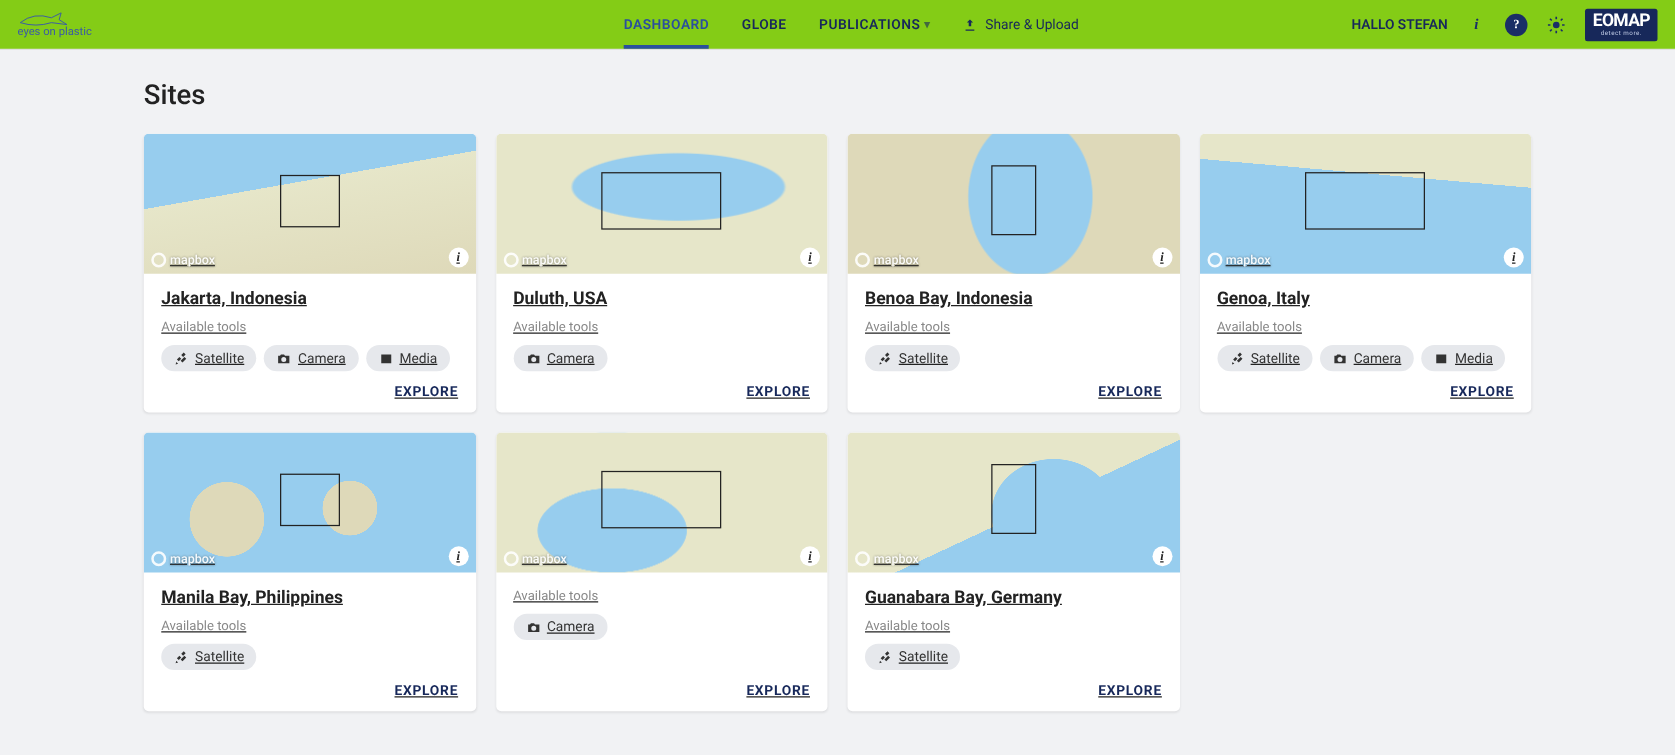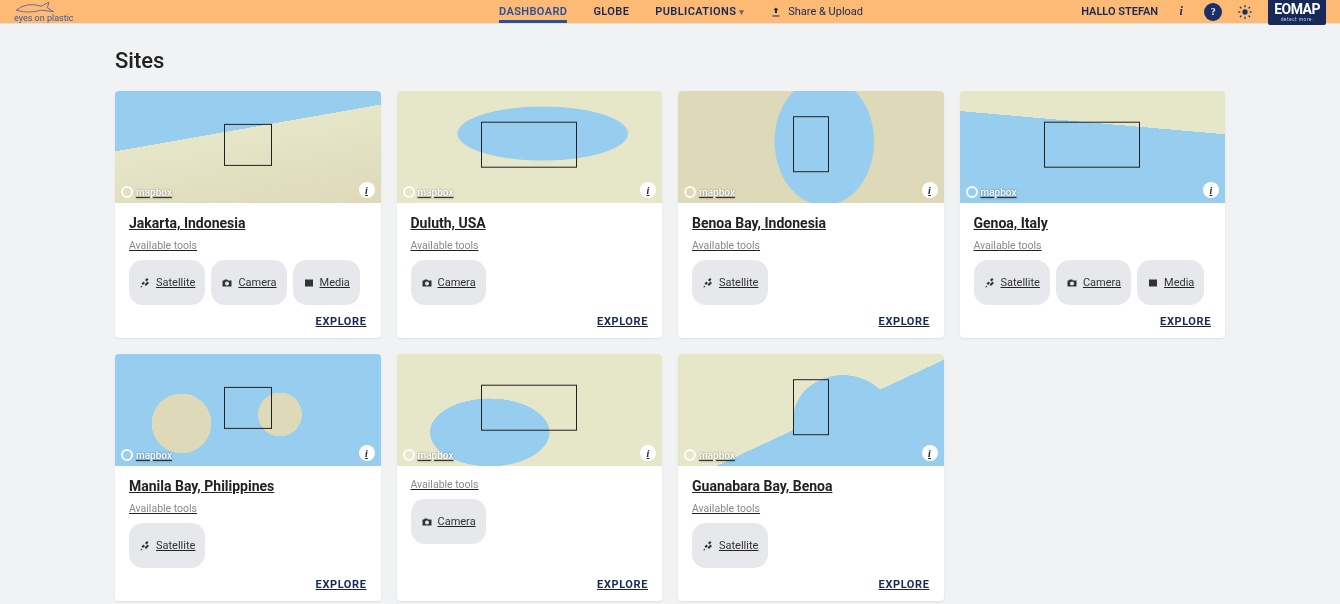--- a/index.html
+++ b/index.html
@@ -3,22 +3,22 @@
 <meta charset="utf-8">
 <style>
   * { box-sizing: border-box; margin: 0; padding: 0; }
   body {
     font-family: -apple-system, BlinkMacSystemFont, "Segoe UI", Roboto, Arial, sans-serif;
     background: #f1f2f4;
     color: #222;
     width: 1340px;
   }
   header {
-    background: #fdba74;
-    height: 24px;
+    background: #84cc16;
+    height: 40px;
     border-bottom: 1px solid #e0e0e0;
     display: flex;
     align-items: center;
     padding: 0 14px;
     position: relative;
   }
   .logo-left {
     display:flex; flex-direction:column; align-items:flex-start;
     color:#3b5ba5; font-size:9px; line-height:1;
   }
@@ -110,21 +110,21 @@
   .bg-inland     { background: radial-gradient(ellipse 60px 34px at 35% 70%, #97cdee 99%, transparent 100%), #e6e6c9; }
   .bg-brazil     { background: radial-gradient(ellipse 50px 44px at 62% 58%, #97cdee 99%, transparent 100%),
                    linear-gradient(155deg,#e6e6c9 0%,#e6e6c9 55%,#97cdee 55%,#97cdee 100%); }
 
   .card-body { padding:12px 14px 10px; flex:1; display:flex; flex-direction:column;}
   .card-title { font-size:14px; font-weight:700; margin-bottom:8px;}
   .tools-label { font-size:10.5px; color:#888; margin-bottom:8px;}
   .chips { display:flex; gap:6px; flex-wrap:wrap; margin-bottom:10px;}
   .chip {
     background:#e6e8ec; border-radius:14px;
-    padding:16px 10px; font-size:11px; display:flex;
+    padding:4px 10px; font-size:11px; display:flex;
     align-items:center; gap:5px; cursor:pointer; color:#333;
   }
   .chip svg { width:12px;height:12px;display:block;}
   .explore {
     align-self:flex-end; margin-top:auto;
     font-size:11px; letter-spacing:.6px; font-weight:700;
     color:#17285a; cursor:pointer;
   }
 </style>
 </head>
@@ -370,21 +370,21 @@
       <div class="card">
     <div class="map bg-brazil tall">
       <div class="roi"></div>
       <span class="mapbox-logo">
         <span class="ring"></span>
         <span>mapbox</span>
       </span>
       <span class="info-dot">i</span>
     </div>
     <div class="card-body">
-      <div class="card-title">Guanabara Bay, Benoa</div>
+      <div class="card-title">Guanabara Bay, Germany</div>
       <div class="tools-label">Available tools</div>
       <div class="chips">
             <span class="chip">
        <span>
                 <svg viewBox="0 0 24 24">
                   <path fill="#333" d="M5 13l4-4 3 3-4 4-3-3zm7-7l3 3 4-4-3-3-4 4zm-1 9l3 3 6-6-3-3-6 6zM3 21l4-1-3-3-1 4z"></path>
                 </svg>
               </span>
        <span>Satellite</span>
      </span>

